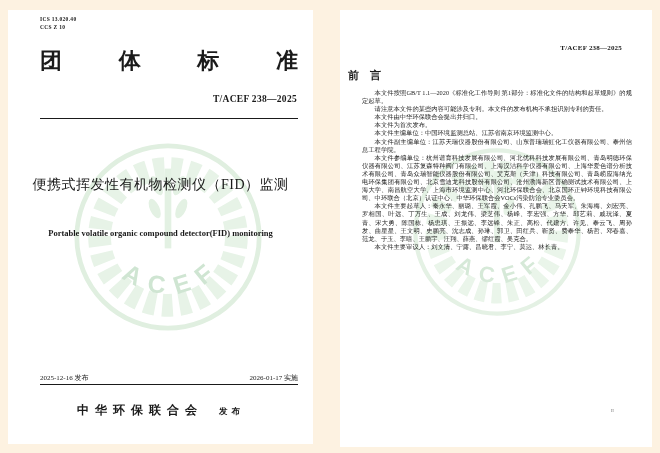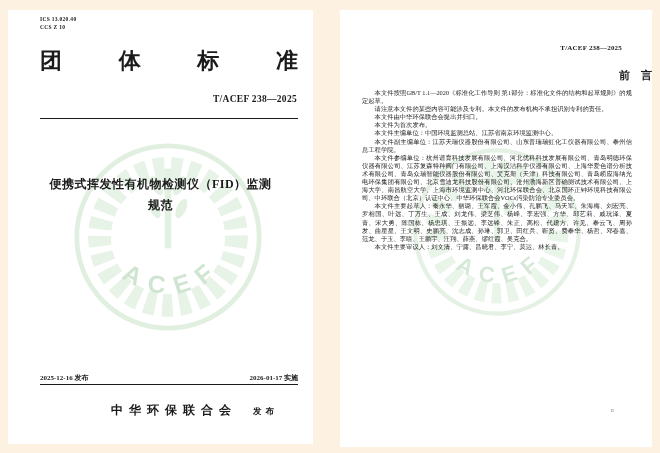--- a/index.html
+++ b/index.html
@@ -15,32 +15,32 @@
 
   
   .ics-block{position:absolute;left:32px;top:5px;font-size:5.5px;font-weight:bold;line-height:8px;letter-spacing:.3px;}
   .doc-type-row{position:absolute;left:32px;top:36px;width:258px;display:flex;justify-content:space-between;
     font-size:22px;font-weight:bold;}
   .std-number{position:absolute;right:16px;top:84px;font-size:9.5px;font-weight:bold;letter-spacing:.3px;}
   .hr{position:absolute;left:32px;width:258px;height:0;border-top:1.5px solid #1a1a1a;}
   #hr-top{top:108px;}
   #hr-bottom{top:374px;}
   .title-zh{position:absolute;left:0;top:164px;width:100%;text-align:center;
-    font-size:12px;font-weight:bold;line-height:21px;letter-spacing:.5px;}
+    font-size:14px;font-weight:normal;line-height:21px;letter-spacing:.5px;}
   .title-en{position:absolute;left:0;top:216px;width:100%;text-align:center;
     font-size:8.5px;font-weight:bold;line-height:14px;}
   .date-row{position:absolute;left:32px;top:363px;width:258px;display:flex;justify-content:space-between;
-    font-size:7px;font-weight:700;}
-  .publisher-row{position:absolute;left:0;top:392px;width:100%;display:flex;justify-content:center;align-items:baseline;margin-left:34px;}
+    font-size:7px;font-weight:400;}
+  .publisher-row{position:absolute;left:0;top:392px;width:100%;display:flex;justify-content:center;align-items:baseline;}
   .publisher-name{font-size:12px;font-weight:bold;letter-spacing:6px;}
   .publish-label{font-size:8.5px;font-weight:bold;letter-spacing:4px;margin-left:16px;text-align:right;}
 
   
   .rp-header{position:absolute;right:30px;top:34px;font-size:7px;font-weight:bold;letter-spacing:.2px;}
-  .foreword-title{position:absolute;left:0;top:58px;width:100%;text-align:right;
+  .foreword-title{position:absolute;left:8px;top:58px;width:100%;text-align:left;
     font-size:11px;font-weight:bold;}
   .foreword-body{position:absolute;left:22px;top:79px;width:270px;
     font-size:6.3px;line-height:8.1px;text-align:justify;color:#222;}
   .foreword-body p{margin:0;text-indent:2em;}
   .page-number{position:absolute;right:38px;top:398px;font-size:5px;color:#8a8a8a;}
 
   
   .watermark{position:absolute;pointer-events:none;}
   #wm-left{left:65px;top:132px;}
   #wm-right{left:72px;top:137px;}
@@ -77,24 +77,24 @@
       <span>标</span>
       <span>准</span>
     </div>
 
     <div class="std-number">T/ACEF 238—2025</div>
 
     <div class="hr" id="hr-top"></div>
 
     <div class="title-zh">
       <div>便携式挥发性有机物检测仪（FID）监测</div>
-      <div>规范</div>
     </div>
 
     <div class="title-en">
+      <div>Portable volatile organic compound detector(FID) monitoring</div>
     </div>
 
     <div class="date-row">
       <span>2025-12-16 发布</span>
       <span>2026-01-17 实施</span>
     </div>
 
     <div class="hr" id="hr-bottom"></div>
 
     <div class="publisher-row">

